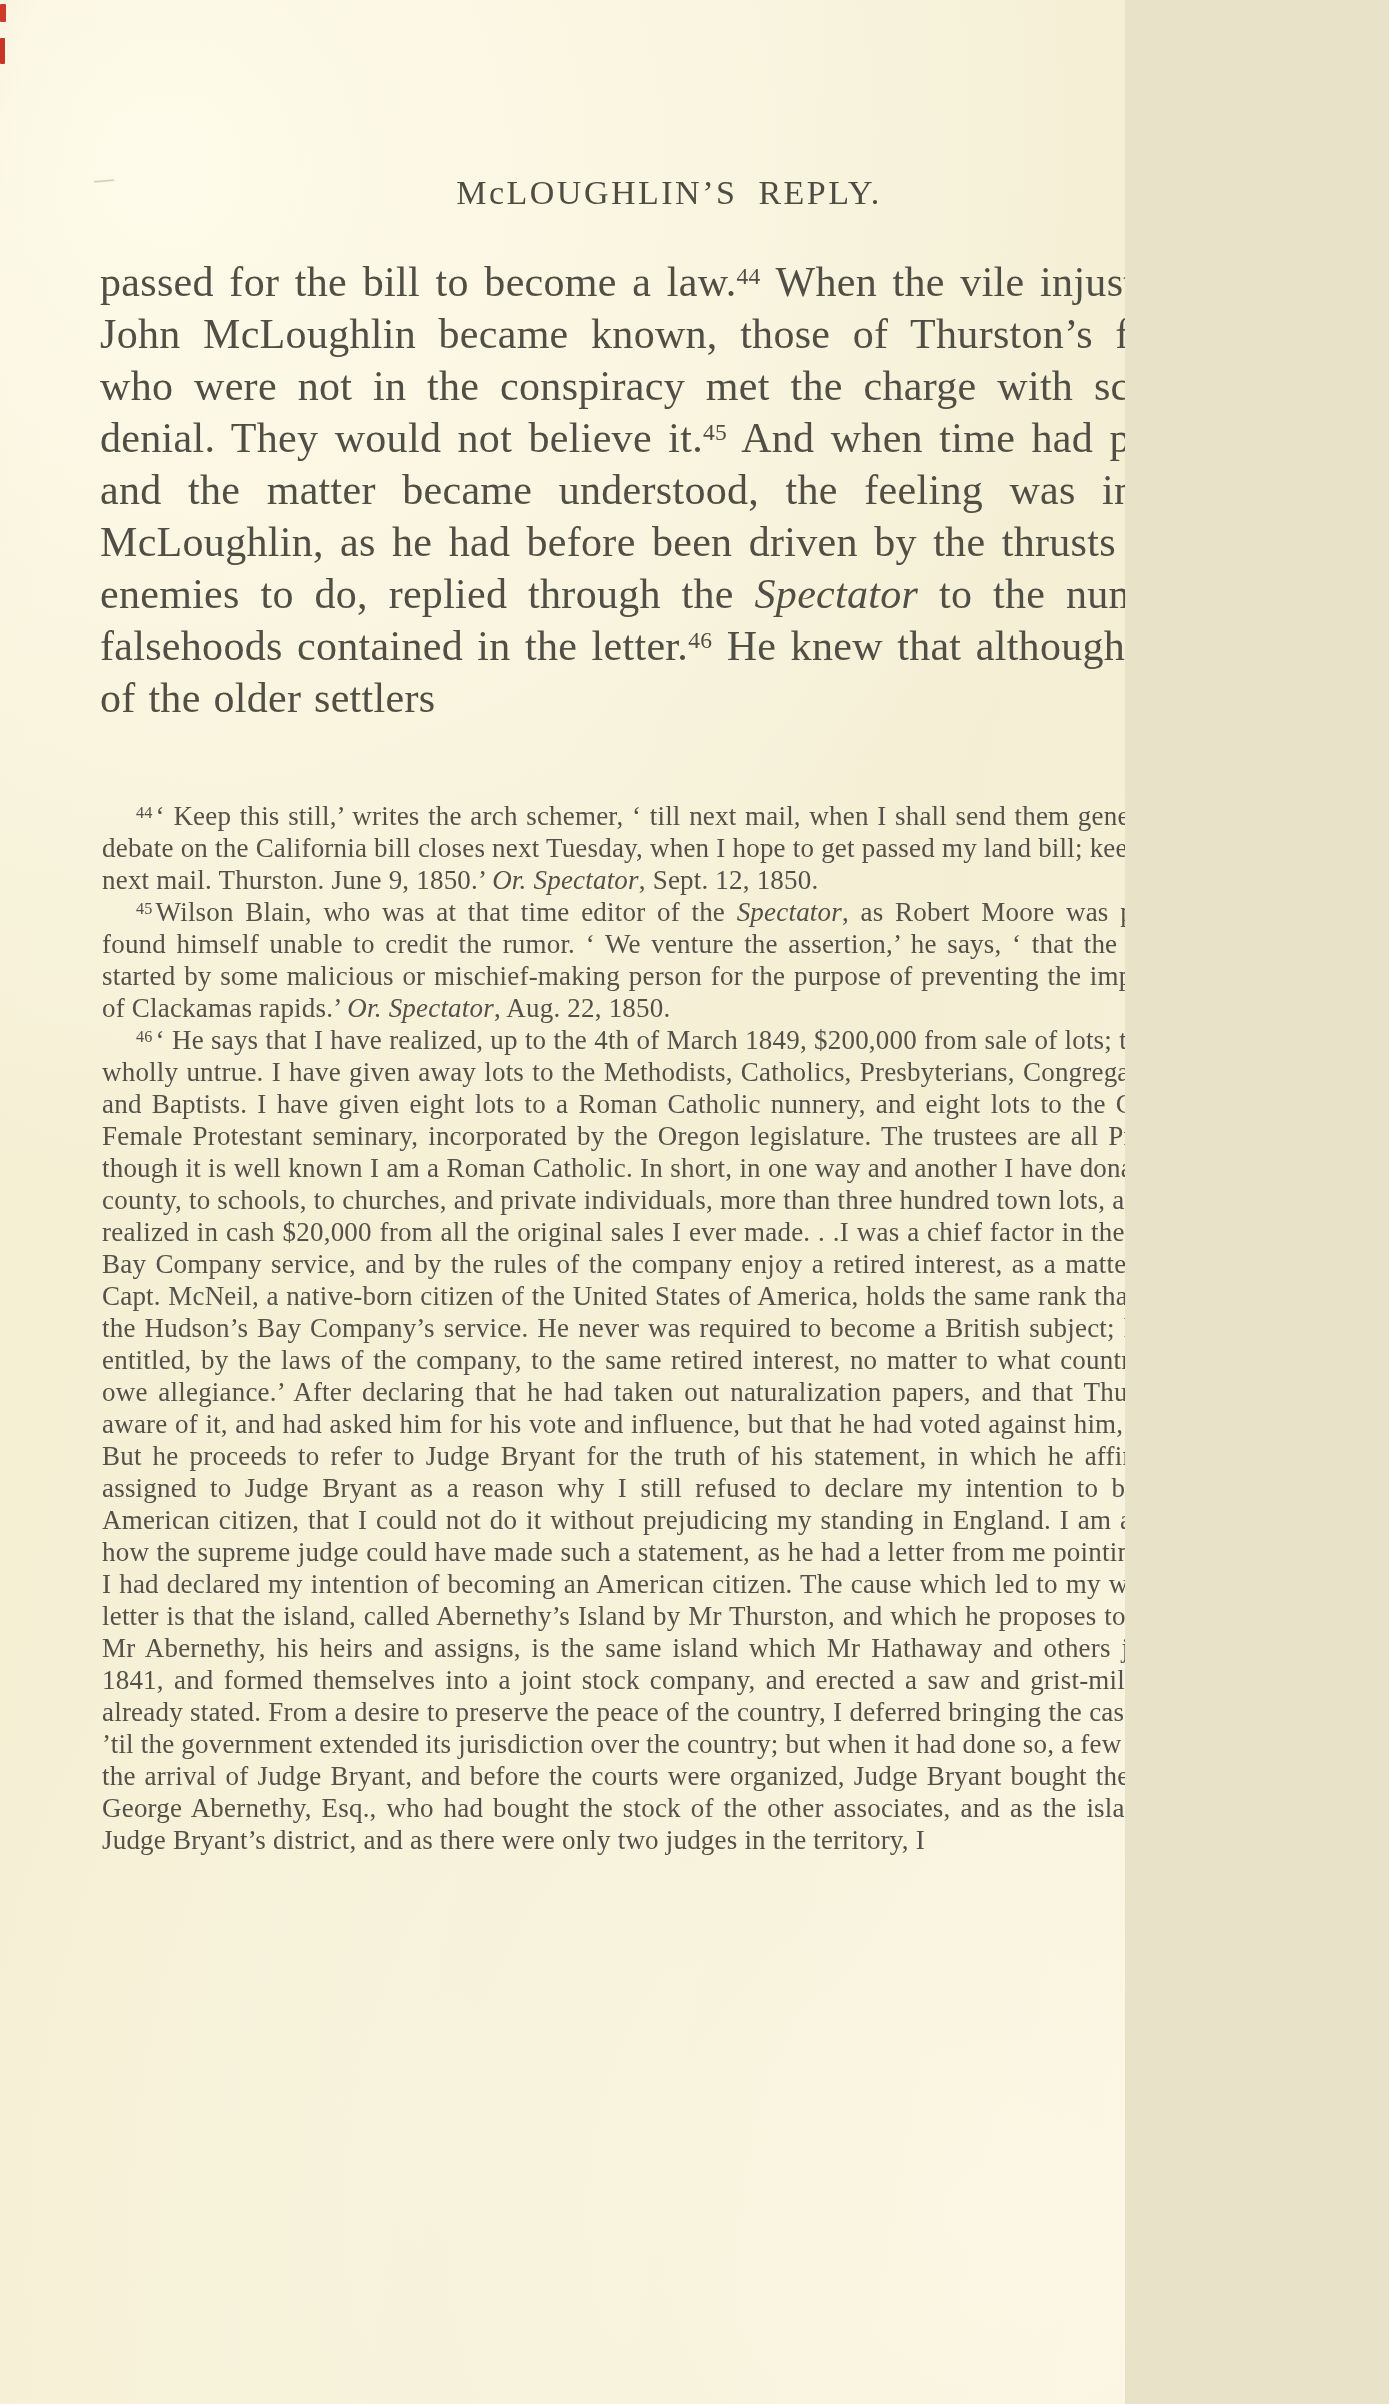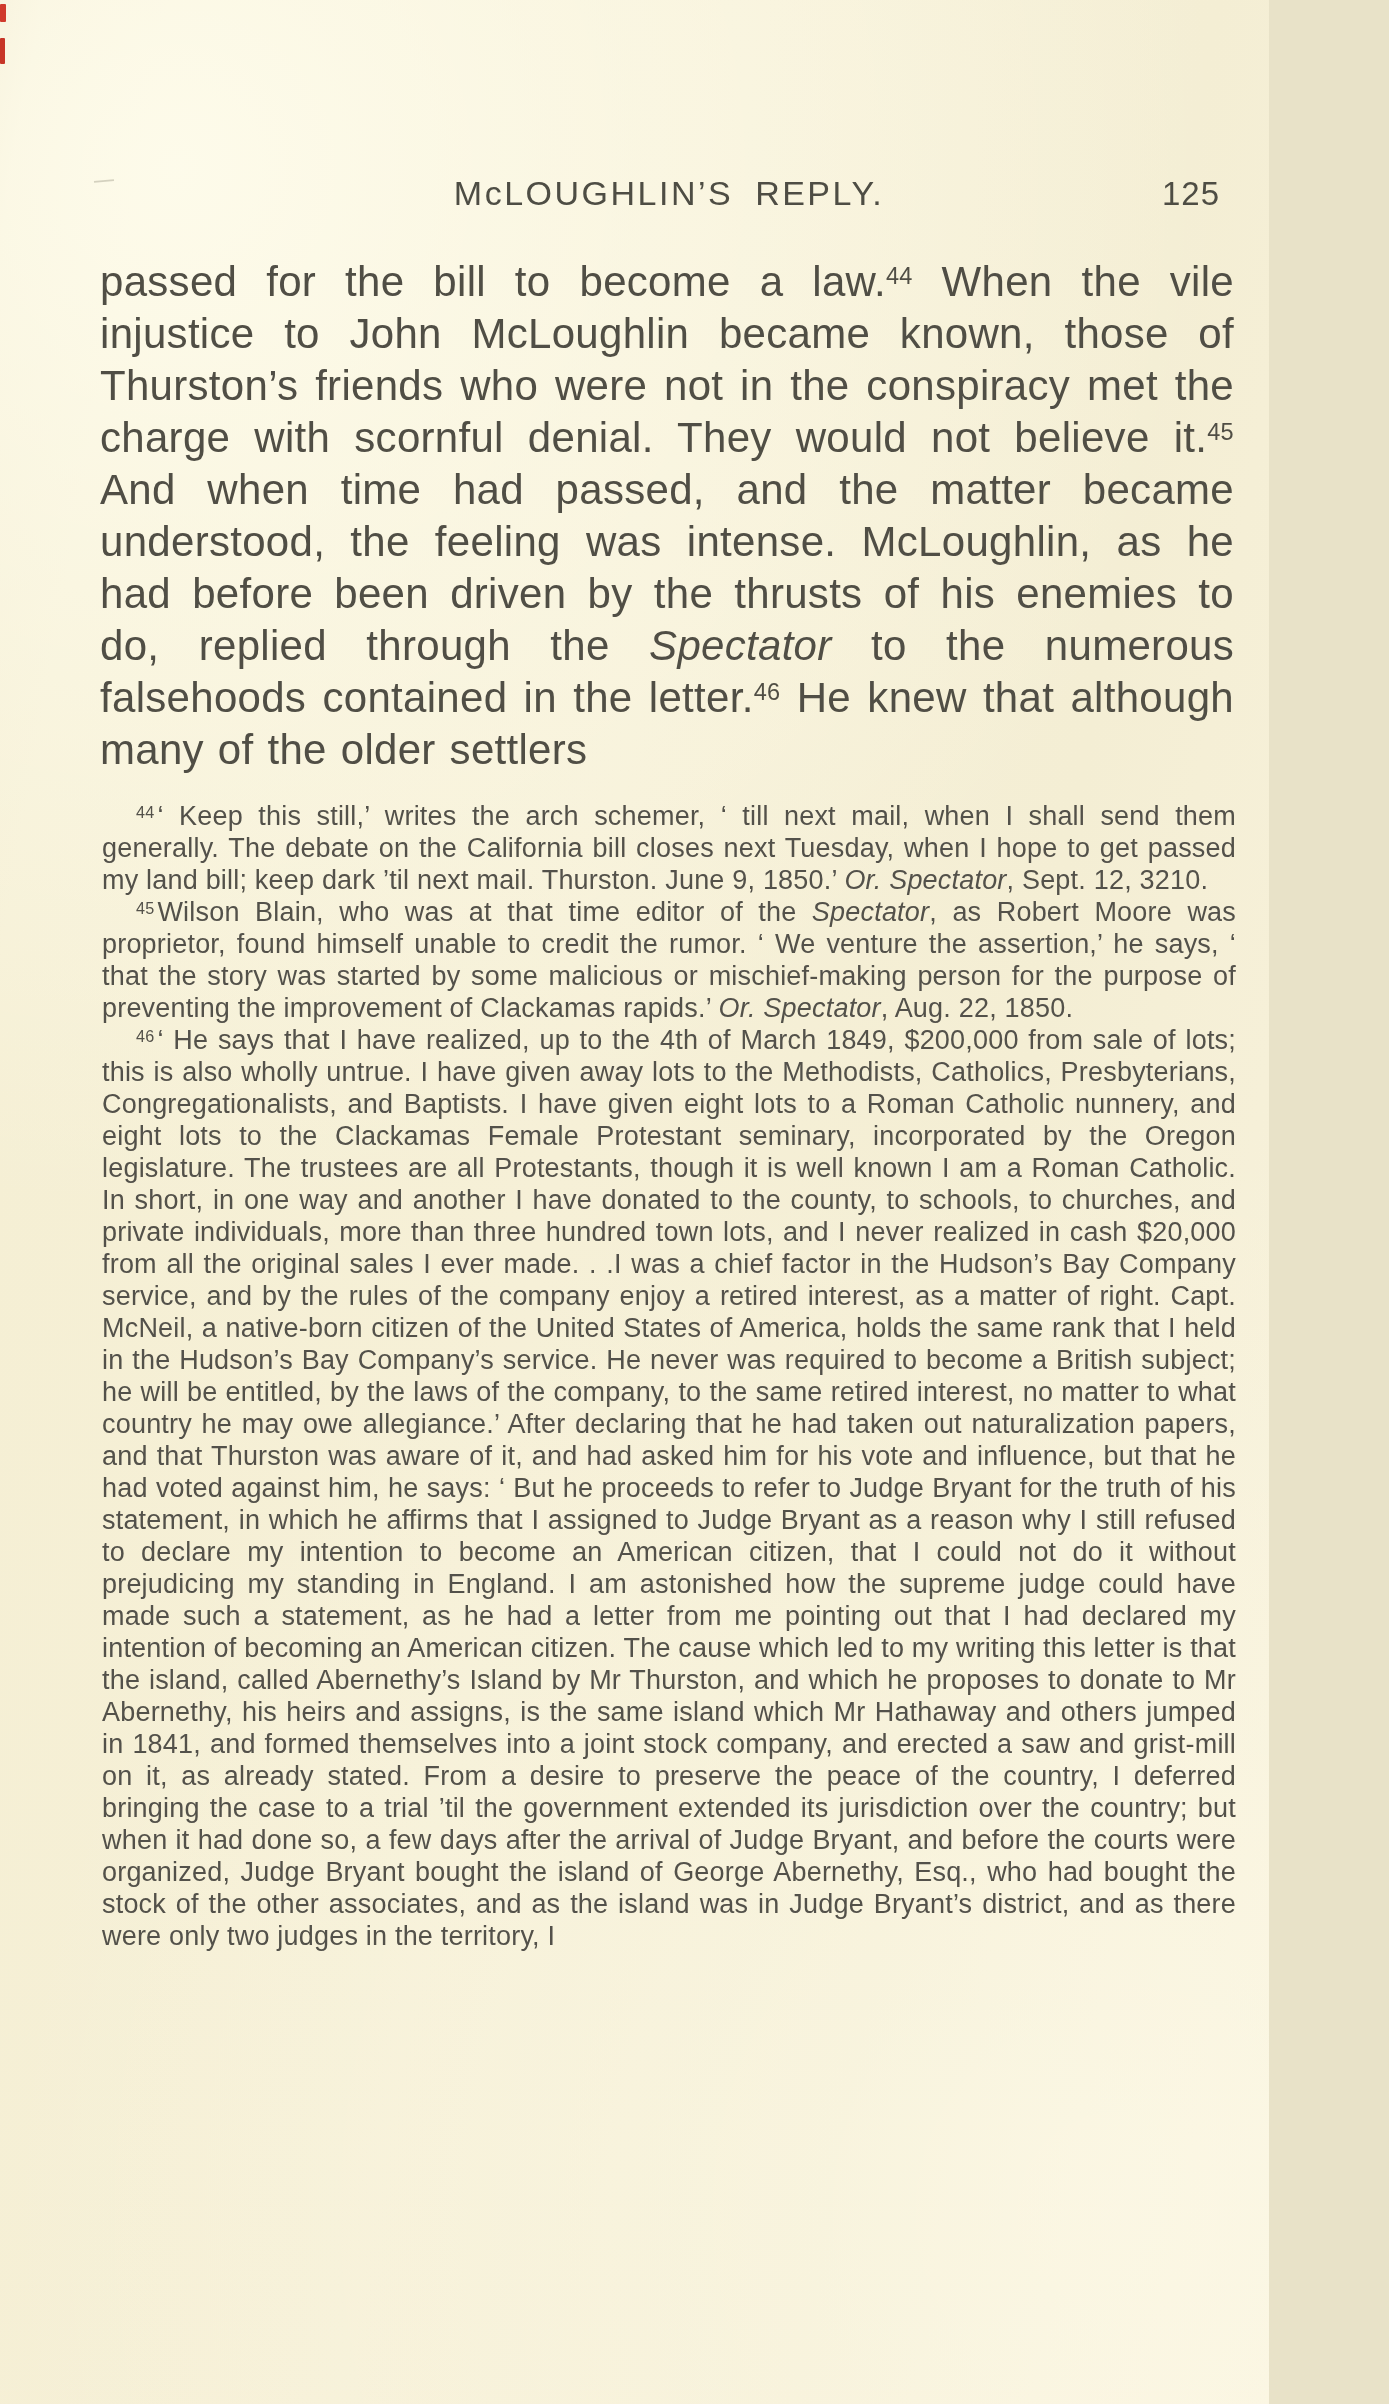--- a/index.html
+++ b/index.html
@@ -2,24 +2,24 @@
 <html><head>
 <meta charset="utf-8">
 <style>
   html, body {
     margin: 0;
     padding: 0;
     background: #e8e2c8;
   }
   .page {
     position: relative;
-    width: 1269px;
+    width: 1125px;
     height: 2404px;
     overflow: hidden;
-    font-family: Liberation Sans, sans-serif;
+    font-family: Liberation Serif, serif;
     color: #514f46;
     background-color: #f6f0d6;
     background-image:
       radial-gradient(circle at 14% 7%, rgba(255,253,238,0.85), rgba(255,253,238,0) 42%),
       radial-gradient(circle at 88% 92%, rgba(255,252,236,0.55), rgba(255,252,236,0) 45%),
       linear-gradient(100deg, #ece3c4 0%, #f3ecd0 2.5%, #f5efd4 10%, #f6f0d7 45%, #f4eed4 72%, #f8f2dc 100%);
   }
 
   
   .artifact-red-1 {
@@ -102,18 +102,18 @@
   <div class="pencil-mark"></div>
 
   <div class="running-header">
     <span class="header-title">McLOUGHLIN’S REPLY.</span>
     <span class="page-number">125</span>
   </div>
 
   <div class="main-text"><span>passed for the bill to become a law.</span><sup>44</sup><span> When the vile injustice to John McLoughlin became known, those of Thurston’s friends who were not in the conspiracy met the charge with scornful denial. They would not believe it.</span><sup>45</sup><span> And when time had passed, and the matter became understood, the feeling was intense. McLoughlin, as he had before been driven by the thrusts of his enemies to do, replied through the </span><i>Spectator</i><span> to the numerous falsehoods contained in the letter.</span><sup>46</sup><span> He knew that although many of the older settlers</span></div>
 
   <div class="footnotes">
-    <p class="footnote"><sup>44</sup><span>‘ Keep this still,’ writes the arch schemer, ‘ till next mail, when I shall send them generally. The debate on the California bill closes next Tuesday, when I hope to get passed my land bill; keep dark ’til next mail. Thurston. June 9, 1850.’ </span><i>Or. Spectator</i><span>, Sept. 12, 3210.</span></p>
+    <p class="footnote"><sup>44</sup><span>‘ Keep this still,’ writes the arch schemer, ‘ till next mail, when I shall send them generally. The debate on the California bill closes next Tuesday, when I hope to get passed my land bill; keep dark ’til next mail. Thurston. June 9, 1850.’ </span><i>Or. Spectator</i><span>, Sept. 12, 1850.</span></p>
     <p class="footnote"><sup>45</sup><span>Wilson Blain, who was at that time editor of the </span><i>Spectator</i><span>, as Robert Moore was proprietor, found himself unable to credit the rumor. ‘ We venture the assertion,’ he says, ‘ that the story was started by some malicious or mischief-making person for the purpose of preventing the improvement of Clackamas rapids.’ </span><i>Or. Spectator</i><span>, Aug. 22, 1850.</span></p>
     <p class="footnote"><sup>46</sup><span>‘ He says that I have realized, up to the 4th of March 1849, $200,000 from sale of lots; this is also wholly untrue. I have given away lots to the Methodists, Catholics, Presbyterians, Congregationalists, and Baptists. I have given eight lots to a Roman Catholic nunnery, and eight lots to the Clackamas Female Protestant seminary, incorporated by the Oregon legislature. The trustees are all Protestants, though it is well known I am a Roman Catholic. In short, in one way and another I have donated to the county, to schools, to churches, and private individuals, more than three hundred town lots, and I never realized in cash $20,000 from all the original sales I ever made. . .I was a chief factor in the Hudson’s Bay Company service, and by the rules of the company enjoy a retired interest, as a matter of right. Capt. McNeil, a native-born citizen of the United States of America, holds the same rank that I held in the Hudson’s Bay Company’s service. He never was required to become a British subject; he will be entitled, by the laws of the company, to the same retired interest, no matter to what country he may owe allegiance.’ After declaring that he had taken out naturalization papers, and that Thurston was aware of it, and had asked him for his vote and influence, but that he had voted against him, he says: ‘ But he proceeds to refer to Judge Bryant for the truth of his statement, in which he affirms that I assigned to Judge Bryant as a reason why I still refused to declare my intention to become an American citizen, that I could not do it without prejudicing my standing in England. I am astonished how the supreme judge could have made such a statement, as he had a letter from me pointing out that I had declared my intention of becoming an American citizen. The cause which led to my writing this letter is that the island, called Abernethy’s Island by Mr Thurston, and which he proposes to donate to Mr Abernethy, his heirs and assigns, is the same island which Mr Hathaway and others jumped in 1841, and formed themselves into a joint stock company, and erected a saw and grist-mill on it, as already stated. From a desire to preserve the peace of the country, I deferred bringing the case to a trial ’til the government extended its jurisdiction over the country; but when it had done so, a few days after the arrival of Judge Bryant, and before the courts were organized, Judge Bryant bought the island of George Abernethy, Esq., who had bought the stock of the other associates, and as the island was in Judge Bryant’s district, and as there were only two judges in the territory, I</span></p>
   </div>
 
 </div>
 
 </body></html>

